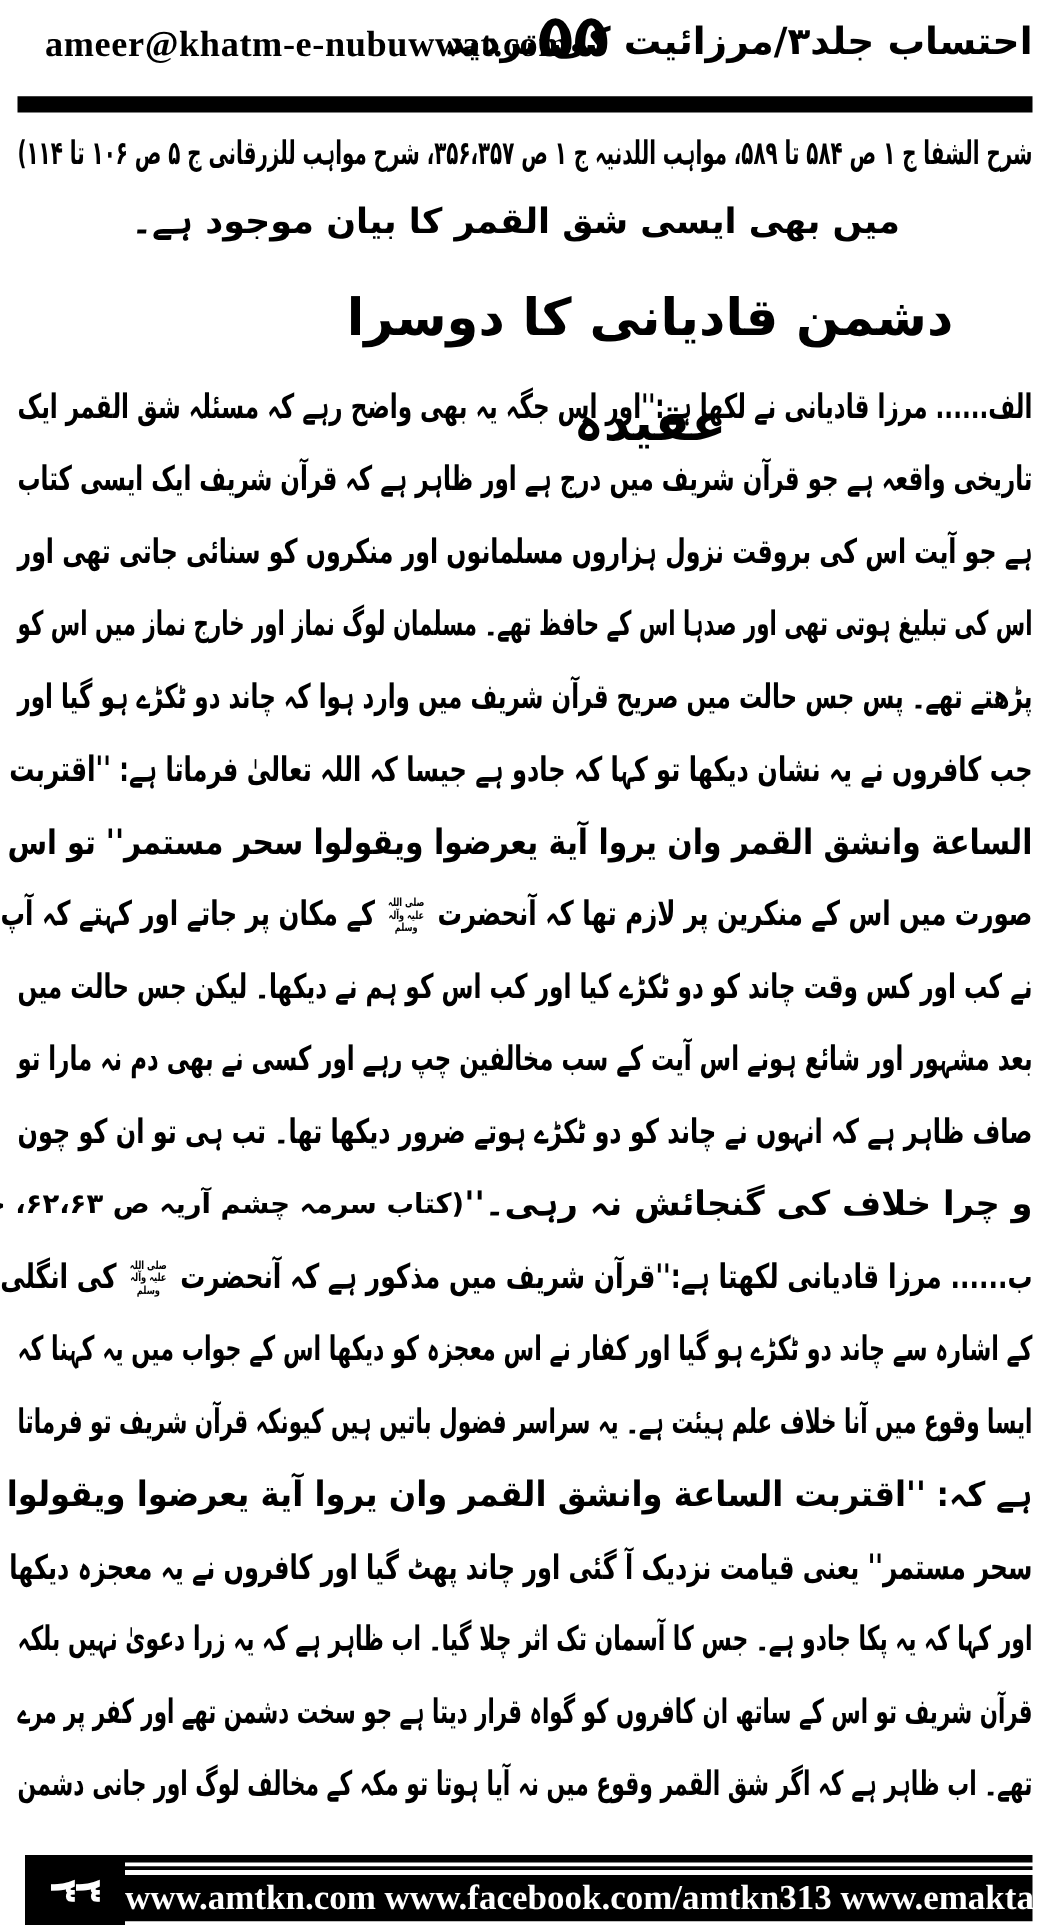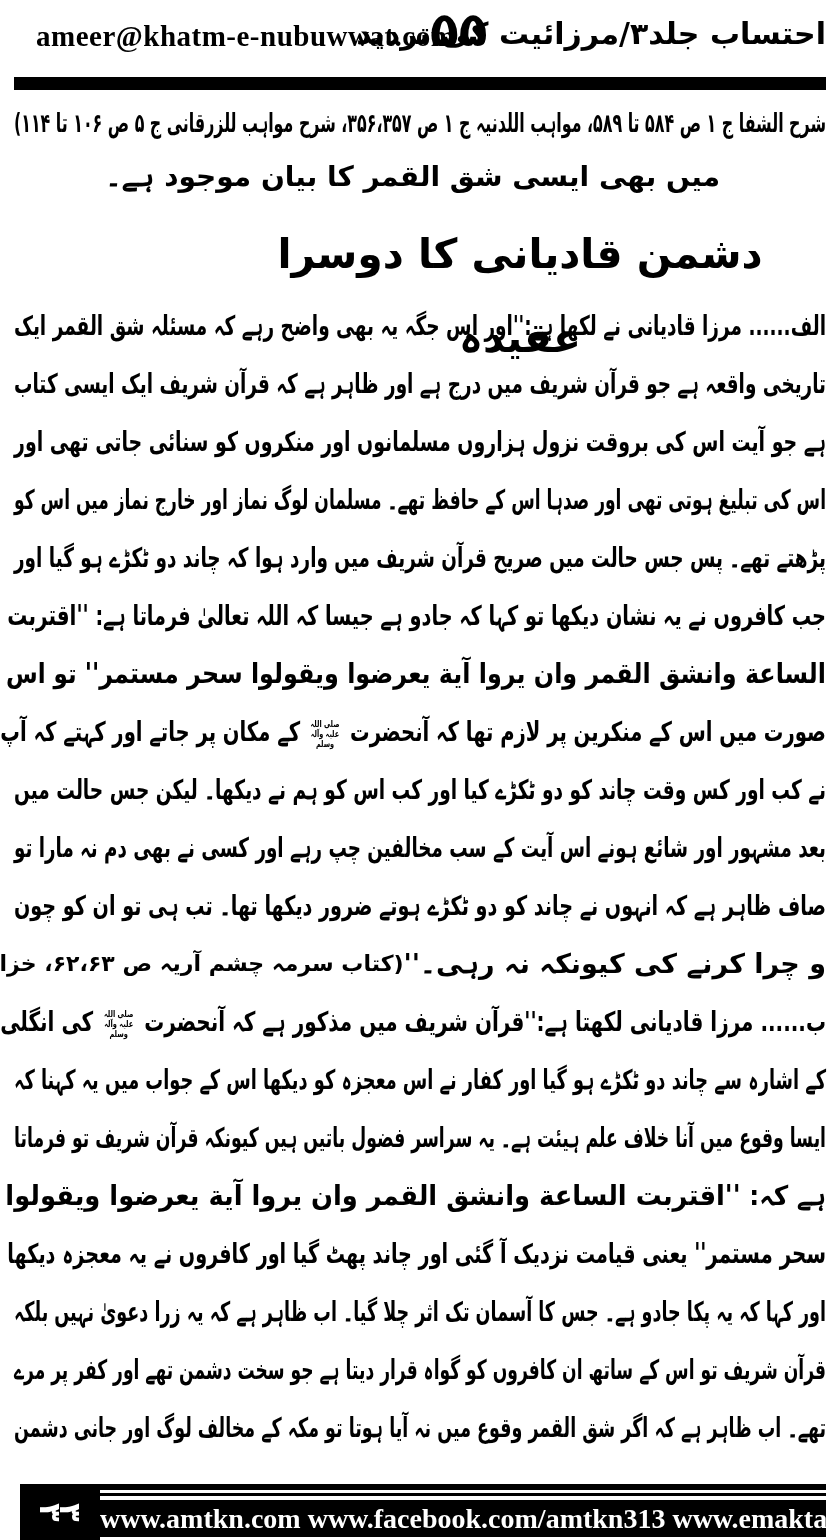--- a/index.html
+++ b/index.html
@@ -115,21 +115,21 @@
     <div class="line jline" style="transform-origin: right center; transform: scaleX(0.7013);"><span>ہے جو آیت اس کی بروقت نزول ہزاروں مسلمانوں اور منکروں کو سنائی جاتی تھی اور</span></div>
     <div class="line jline" style="transform-origin: right center; transform: scaleX(0.632);"><span>اس کی تبلیغ ہوتی تھی اور صدہا اس کے حافظ تھے۔ مسلمان لوگ نماز اور خارج نماز میں اس کو</span></div>
     <div class="line jline" style="transform-origin: right center; transform: scaleX(0.6829);"><span>پڑھتے تھے۔ پس جس حالت میں صریح قرآن شریف میں وارد ہوا کہ چاند دو ٹکڑے ہو گیا اور</span></div>
     <div class="line jline" style="transform-origin: right center; transform: scaleX(0.7135);"><span>جب کافروں نے یہ نشان دیکھا تو کہا کہ جادو ہے جیسا کہ اللہ تعالیٰ فرماتا ہے:</span> <span class="quote">''اقتربت</span></div>
     <div class="line jline" style="transform-origin: right center; transform: scaleX(0.8516);"><span class="quote">الساعة وانشق القمر وان يروا آية يعرضوا ويقولوا سحر مستمر''</span> <span>تو اس</span></div>
     <div class="line jline" style="transform-origin: right center; transform: scaleX(0.7252);"><span>صورت میں اس کے منکرین پر لازم تھا کہ آنحضرت</span> <span class="honorific">صلی اللہ علیہ وآلہ وسلم</span> <span>کے مکان پر جاتے اور کہتے کہ آپ</span></div>
     <div class="line jline" style="transform-origin: right center; transform: scaleX(0.6874);"><span>نے کب اور کس وقت چاند کو دو ٹکڑے کیا اور کب اس کو ہم نے دیکھا۔ لیکن جس حالت میں</span></div>
     <div class="line jline" style="transform-origin: right center; transform: scaleX(0.6785);"><span>بعد مشہور اور شائع ہونے اس آیت کے سب مخالفین چپ رہے اور کسی نے بھی دم نہ مارا تو</span></div>
     <div class="line jline" style="transform-origin: right center; transform: scaleX(0.7095);"><span>صاف ظاہر ہے کہ انہوں نے چاند کو دو ٹکڑے ہوتے ضرور دیکھا تھا۔ تب ہی تو ان کو چون</span></div>
     <div class="line cite-line">
-        <span>و چرا کرنے کی کیونکہ نہ رہی۔''</span>
+        <span>و چرا خلاف کی گنجائش نہ رہی۔''</span>
         <span class="cite-ref">(کتاب سرمہ چشم آریہ ص ۶۲،۶۳، خزائن ج ۲ ص ۱۱۰،۱۱۱)</span>
       </div>
     <div class="line jline" style="transform-origin: right center; transform: scaleX(0.7398);"><span>ب...... مرزا قادیانی لکھتا ہے:''قرآن شریف میں مذکور ہے کہ آنحضرت</span> <span class="honorific">صلی اللہ علیہ وآلہ وسلم</span> <span>کی انگلی</span></div>
     <div class="line jline" style="transform-origin: right center; transform: scaleX(0.6576);"><span>کے اشارہ سے چاند دو ٹکڑے ہو گیا اور کفار نے اس معجزہ کو دیکھا اس کے جواب میں یہ کہنا کہ</span></div>
     <div class="line jline" style="transform-origin: right center; transform: scaleX(0.6374);"><span>ایسا وقوع میں آنا خلاف علم ہیئت ہے۔ یہ سراسر فضول باتیں ہیں کیونکہ قرآن شریف تو فرماتا</span></div>
     <div class="line jline" style="transform-origin: right center; transform: scaleX(0.9201);"><span>ہے کہ:</span> <span class="quote">''اقتربت الساعة وانشق القمر وان يروا آية يعرضوا ويقولوا</span></div>
     <div class="line jline" style="transform-origin: right center; transform: scaleX(0.7107);"><span class="quote">سحر مستمر''</span> <span>یعنی قیامت نزدیک آ گئی اور چاند پھٹ گیا اور کافروں نے یہ معجزہ دیکھا</span></div>
     <div class="line jline" style="transform-origin: right center; transform: scaleX(0.6494);"><span>اور کہا کہ یہ پکا جادو ہے۔ جس کا آسمان تک اثر چلا گیا۔ اب ظاہر ہے کہ یہ زرا دعویٰ نہیں بلکہ</span></div>
     <div class="line jline" style="transform-origin: right center; transform: scaleX(0.6332);"><span>قرآن شریف تو اس کے ساتھ ان کافروں کو گواہ قرار دیتا ہے جو سخت دشمن تھے اور کفر پر مرے</span></div>
     <div class="line jline" style="transform-origin: right center; transform: scaleX(0.6477);"><span>تھے۔ اب ظاہر ہے کہ اگر شق القمر وقوع میں نہ آیا ہوتا تو مکہ کے مخالف لوگ اور جانی دشمن</span></div>

